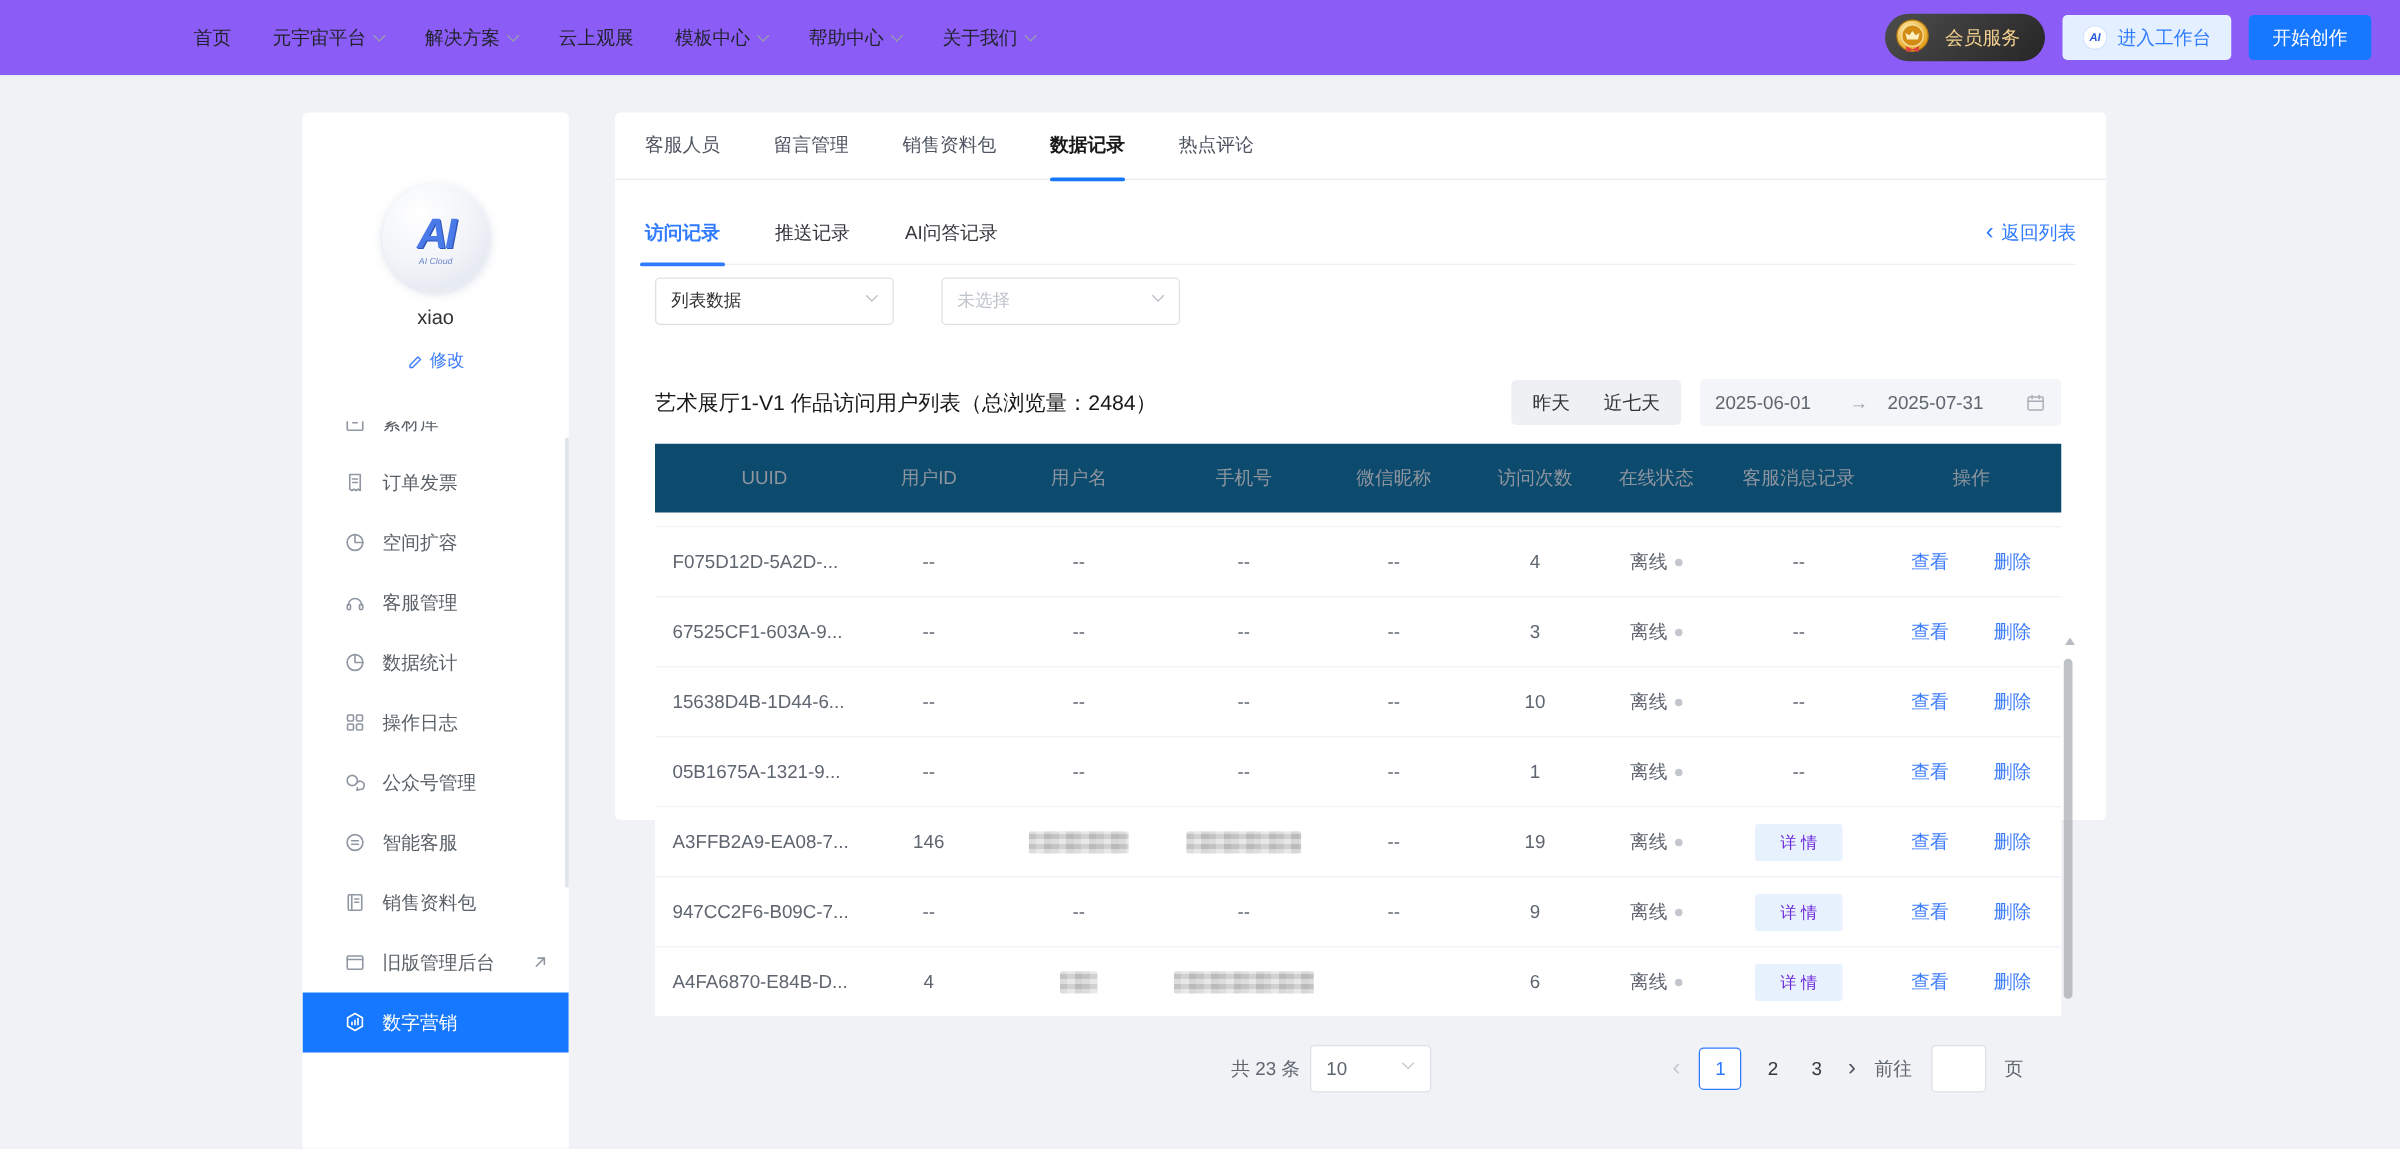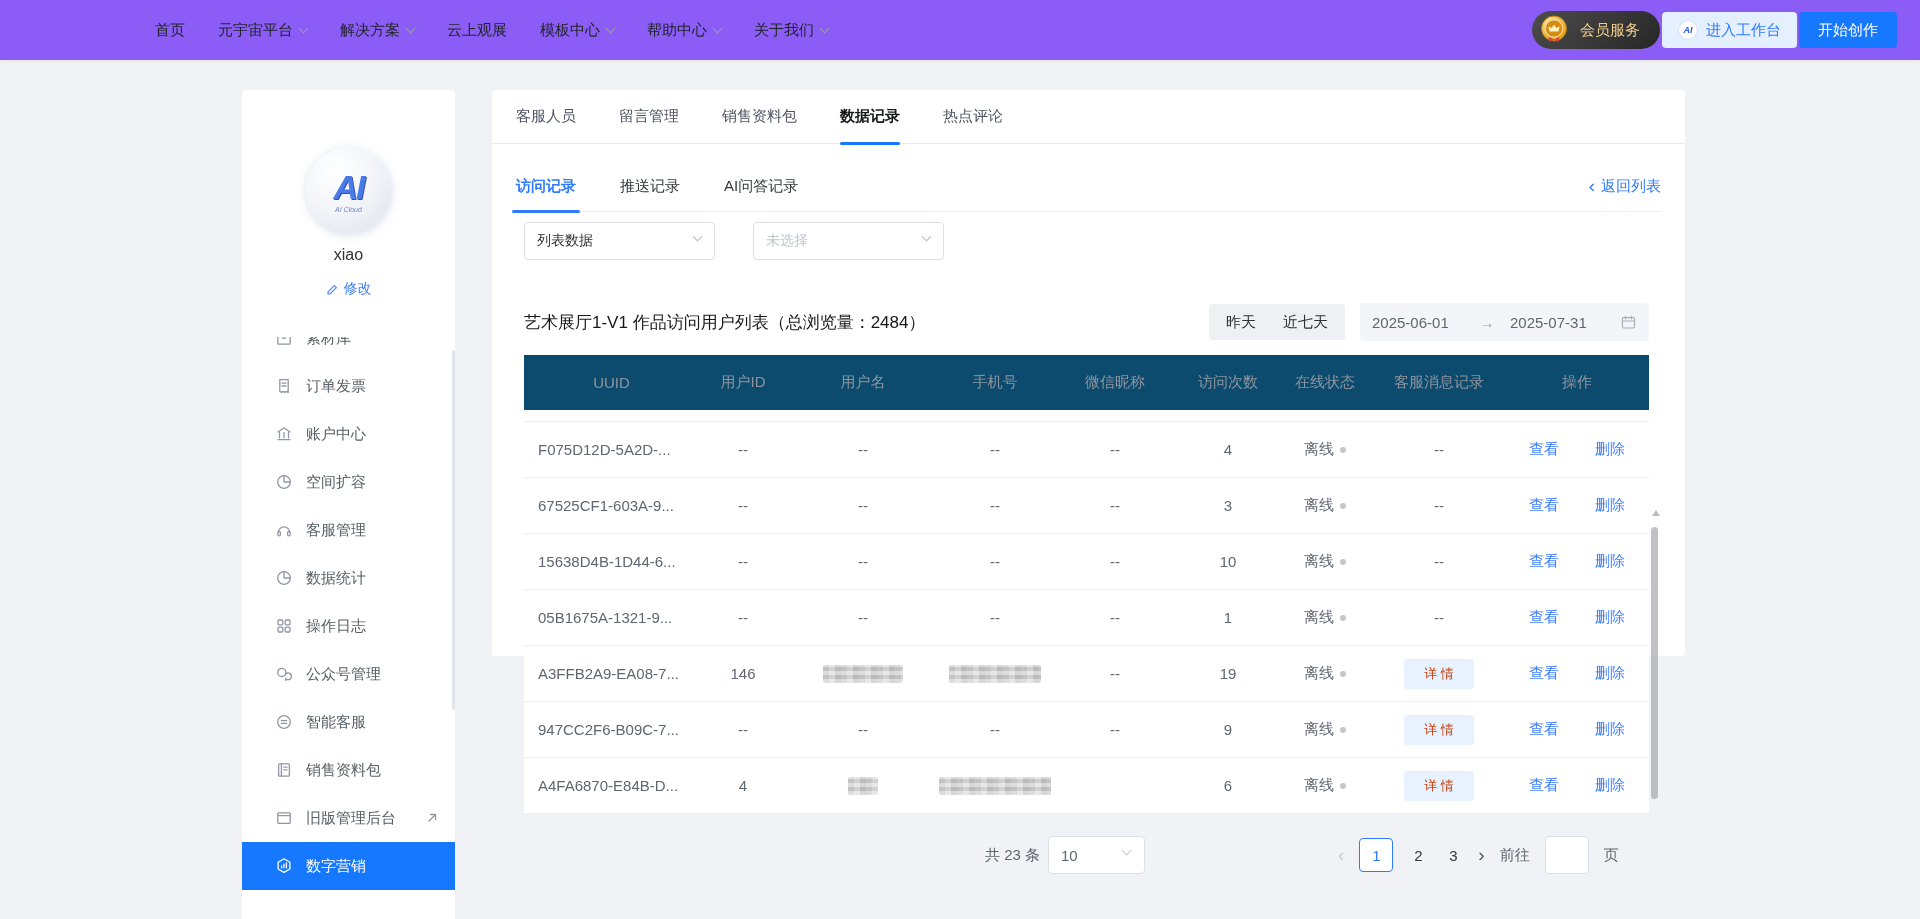--- a/index.html
+++ b/index.html
@@ -4,21 +4,21 @@
 <style>
   *{box-sizing:border-box;margin:0;padding:0}
   html,body{width:1920px;height:919px;background:#f0f2f5;font-family:"Liberation Sans","DejaVu Sans",sans-serif;color:#303133;overflow:hidden}
   #app{position:relative;width:1920px;height:919px}
   svg{display:block}
   
   .topbar{position:absolute;top:0;left:0;width:1920px;height:60px;background:#8b5cf6;z-index:5;box-shadow:0 1px 3px rgba(0,0,0,.05)}
   .nav{position:absolute;left:155px;top:0;height:60px;display:flex;align-items:center;gap:33px;font-size:15px;color:#1f2329}
   .nav-item{display:flex;align-items:center;gap:7px;cursor:pointer;white-space:nowrap}
   .caret{width:7px;height:7px;border-right:1.4px solid #9aa0a8;border-bottom:1.4px solid #9aa0a8;transform:rotate(45deg);margin-top:-4px}
-  .top-actions{position:absolute;right:23px;top:0;height:60px;display:flex;align-items:center;gap:2px}
+  .top-actions{position:absolute;right:23px;top:0;height:60px;display:flex;align-items:center;gap:14px}
   .member-btn{height:38px;border-radius:19px;background:linear-gradient(135deg,#4d4d4d,#262626);color:#f3cf8e;display:flex;align-items:center;gap:9px;padding:0 20px 0 5px;font-size:15px;cursor:pointer}
   .workspace-btn{height:36px;border-radius:4px;background:#e4efff;color:#2f7bff;display:flex;align-items:center;gap:8px;padding:0 16px;font-size:15px;cursor:pointer}
   .ai-logo{width:20px;height:20px;border-radius:50%;background:#fff;display:flex;align-items:center;justify-content:center;font-size:9px;font-style:italic;font-weight:bold;color:#2458e0;box-shadow:inset 0 0 0 1px #cfe0ff}
   .create-btn{height:36px;border-radius:4px;background:#1677ff;color:#fff;display:flex;align-items:center;padding:0 19px;font-size:15px;cursor:pointer}
   
   .sidebar{position:absolute;left:242px;top:90px;width:213px;height:829px;background:#fff;border-radius:4px 4px 0 0}
   .avatar{position:absolute;top:57px;left:50%;transform:translateX(-50%);width:86px;height:86px;border-radius:50%;background:radial-gradient(circle at 35% 28%,#ffffff 0%,#f3f5f9 45%,#dde3ec 100%);box-shadow:0 2px 8px rgba(120,140,180,.3);display:flex;flex-direction:column;align-items:center;justify-content:center}
   .avatar .ai{font-size:34px;font-weight:bold;font-style:italic;color:#4a79e8;text-shadow:1px 1px 0 #2f55b8;letter-spacing:-2px}
   .avatar .cap{font-size:7px;color:#6f87c9;font-style:italic;margin-top:-1px}
   .side-name{position:absolute;top:156px;width:100%;text-align:center;font-size:16px;color:#303133}
@@ -58,21 +58,21 @@
   .cal{margin-left:auto;color:#a8adb5}
   
   .table{position:absolute;top:265px;left:32px;width:1125px}
   .thead{display:flex;height:55px;background:#0c4a6e;align-items:center;font-size:15px;color:#8f959e}
   .col,.cell{text-align:center;overflow:hidden;white-space:nowrap}
   .w0{width:175px}.w1{width:88px}.w2{width:152px}.w3{width:112px}.w4{width:128px}.w5{width:98px}.w6{width:96px}.w7{width:132px}.w8{width:144px}
   .partial{height:12px;border-bottom:1px solid #eef0f3}
   .trow{display:flex;height:56px;align-items:center;border-bottom:1px solid #eef0f3;font-size:15px;color:#5f6670;background:#fff}
   .trow .w0{text-align:left;padding-left:14px}
   .status-dot{display:inline-block;width:6px;height:6px;border-radius:50%;background:#c3c7cd;margin-left:6px;vertical-align:middle}
-  .tag{display:inline-block;padding:6px 20px;background:#e8f2ff;color:#c2410c;border-radius:3px;font-size:13px;cursor:pointer}
+  .tag{display:inline-block;padding:6px 20px;background:#e8f2ff;color:#6d28d9;border-radius:3px;font-size:13px;cursor:pointer}
   .ops a{color:#3e7dfa;text-decoration:none;margin:0 18px;cursor:pointer}
   .blurblock{display:inline-block;height:18px;border-radius:2px;vertical-align:middle;background:repeating-linear-gradient(0deg,rgba(255,255,255,.3) 0 4px,rgba(0,0,0,.06) 4px 8px),repeating-linear-gradient(90deg,#cfcfcf 0 6px,#dedede 6px 12px,#c6c6c6 12px 18px)}
   .tscroll{position:absolute;left:1159px;top:437px;width:7px;height:272px;background:#a9adb3;border-radius:4px;opacity:.75;cursor:pointer}
   .tscroll-up{position:absolute;left:1160px;top:420px;width:0;height:0;border-left:4px solid transparent;border-right:4px solid transparent;border-bottom:6px solid #b9bdc3}
   
   .pager{position:absolute;top:746px;left:32px;right:32px;height:38px;font-size:15px;color:#5f6670}
   .total{position:absolute;left:461px;top:10px}
   .size-sel{position:absolute;left:524px;top:0;width:97px;height:38px;border:1px solid #dcdfe6;border-radius:4px;background:#fff;display:flex;align-items:center;padding:0 12px;color:#5f6670;cursor:pointer}
   .size-sel .caret{position:absolute;right:14px;top:14px;border-color:#c3c7cd}
   .pnav{position:absolute;left:814px;top:0;height:38px;display:flex;align-items:center;gap:15px}
@@ -168,28 +168,20 @@
           </div>
           <div class="menu-item">
             <svg width="18" height="18" viewBox="0 0 18 18" fill="none" stroke="currentColor" stroke-width="1.3" stroke-linecap="round" stroke-linejoin="round">
               <path d="M4.8 2.6h8.4v12.8l-1.7-1.1-1.7 1.1-1.6-1.1-1.7 1.1-1.7-1.1z"></path>
               <path d="M7 6.2h4M7 9h4"></path>
             </svg>
             <span>订单发票</span>
           </div>
           <div class="menu-item">
             <svg width="18" height="18" viewBox="0 0 18 18" fill="none" stroke="currentColor" stroke-width="1.3" stroke-linecap="round" stroke-linejoin="round">
-              <path d="M2.8 7 9 3l6.2 4"></path>
-              <path d="M4.5 7.4v5.4M9 7.4v5.4M13.5 7.4v5.4"></path>
-              <path d="M3 14.6h12"></path>
-            </svg>
-            <span>账户中心</span>
-          </div>
-          <div class="menu-item">
-            <svg width="18" height="18" viewBox="0 0 18 18" fill="none" stroke="currentColor" stroke-width="1.3" stroke-linecap="round" stroke-linejoin="round">
               <circle cx="9" cy="9" r="6.3"></circle>
               <path d="M9 2.7V9h6.3"></path>
             </svg>
             <span>空间扩容</span>
           </div>
           <div class="menu-item">
             <svg width="18" height="18" viewBox="0 0 18 18" fill="none" stroke="currentColor" stroke-width="1.3" stroke-linecap="round" stroke-linejoin="round">
               <path d="M3.6 11.2a5.4 5.4 0 0 1 10.8 0"></path>
               <rect x="2.8" y="10.4" width="2.6" height="4.4" rx="1.2"></rect>
               <rect x="12.6" y="10.4" width="2.6" height="4.4" rx="1.2"></rect>

